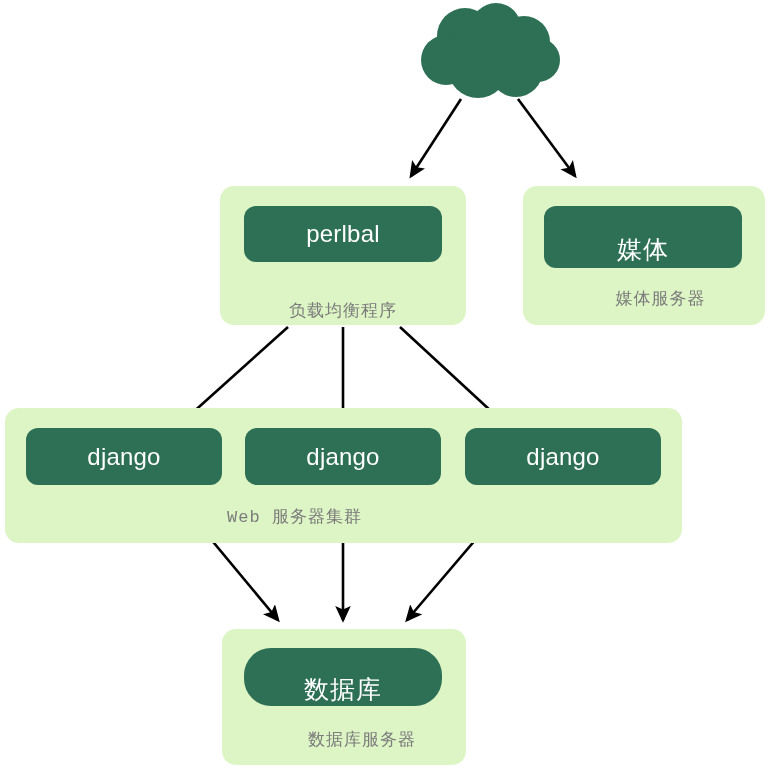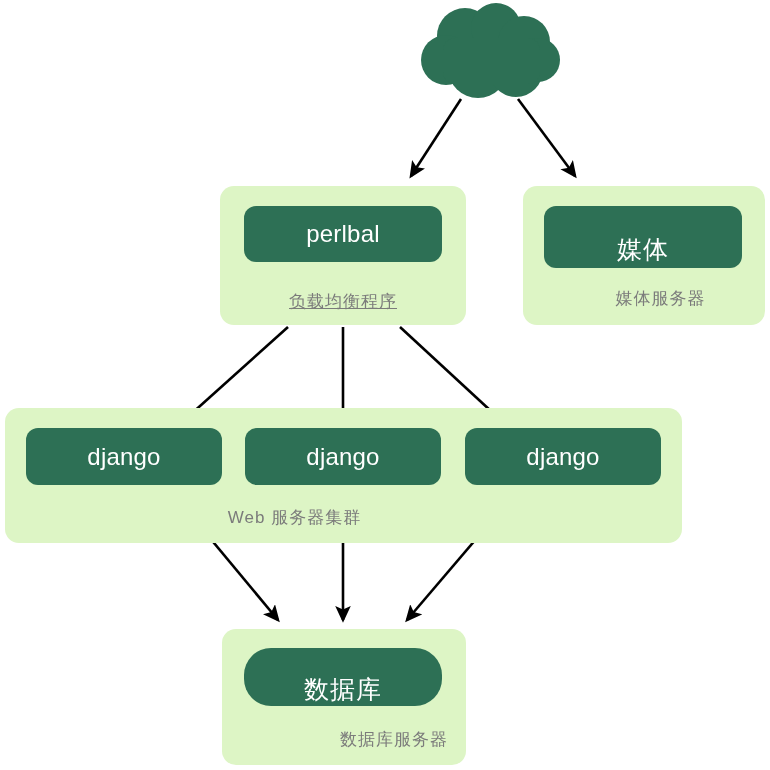--- a/index.html
+++ b/index.html
@@ -103,42 +103,42 @@
       <line x1="343" y1="484" x2="343" y2="620"></line>
       <line x1="523" y1="484" x2="407" y2="620"></line>
     </g>
   </svg>
 
   <div class="group-panel" style="left:220px; top:186px; width:246px; height:139px;">
   </div>
   <div class="node-box" style="left:244px; top:206px; width:198px; height:56px;">
     <span class="node-label-en">perlbal</span>
   </div>
-  <div class="group-caption" style="left:220px; top:293px; width:246px;text-decoration:underline;">负载均衡程序</div>
+  <div class="group-caption" style="left:220px; top:302px; width:246px;">负载均衡程序</div>
 
   <div class="group-panel" style="left:523px; top:186px; width:242px; height:139px;">
   </div>
   <div class="node-box" style="left:544px; top:206px; width:198px; height:62px;">
     <span class="node-label-cn">媒体</span>
   </div>
   <div class="group-caption" style="left:523px; top:290px; width:275px;">媒体服务器</div>
 
   <div class="group-panel" style="left:5px; top:408px; width:677px; height:135px;">
   </div>
   <div class="node-box" style="left:26px; top:428px; width:196px; height:57px;">
     <span class="node-label-en">django</span>
   </div>
   <div class="node-box" style="left:245px; top:428px; width:196px; height:57px;">
     <span class="node-label-en">django</span>
   </div>
   <div class="node-box" style="left:465px; top:428px; width:196px; height:57px;">
     <span class="node-label-en">django</span>
   </div>
-  <div class="group-caption" style="left:5px; top:509px; width:579px;">Web 服务器集群</div>
+  <div class="group-caption" style="left:5px; top:509px; width:579px;font-family:Liberation Mono, monospace;">Web 服务器集群</div>
 
   <div class="group-panel" style="left:222px; top:629px; width:244px; height:136px;">
   </div>
   <div class="node-box" style="left:244px; top:648px; width:198px; height:58px;border-radius:27px;">
     <span class="node-label-cn">数据库</span>
   </div>
-  <div class="group-caption" style="left:222px; top:731px; width:280px;padding-left:32px;">数据库服务器</div>
+  <div class="group-caption" style="left:222px; top:731px; width:280px;">数据库服务器</div>
 
 </div>
 
 </body></html>

